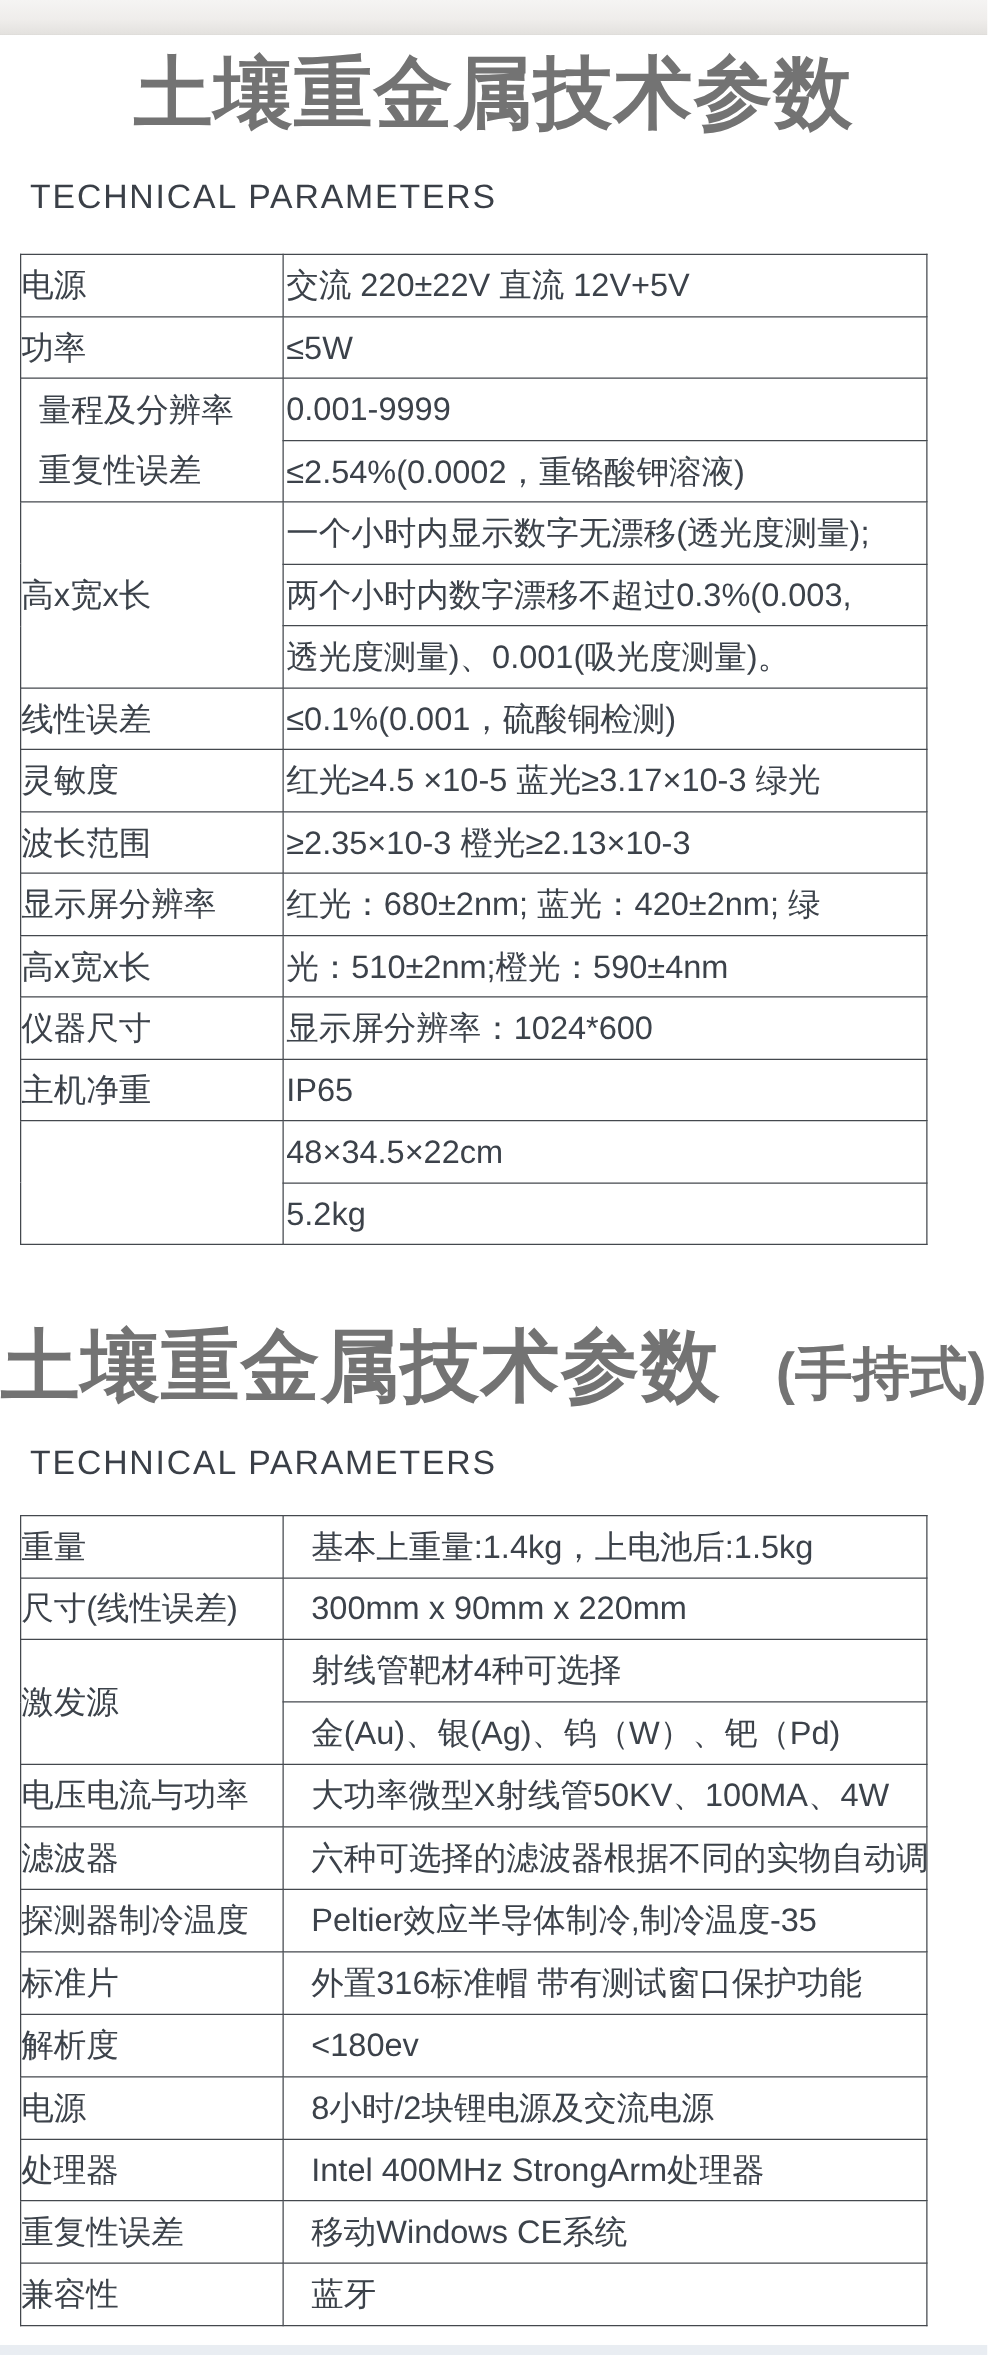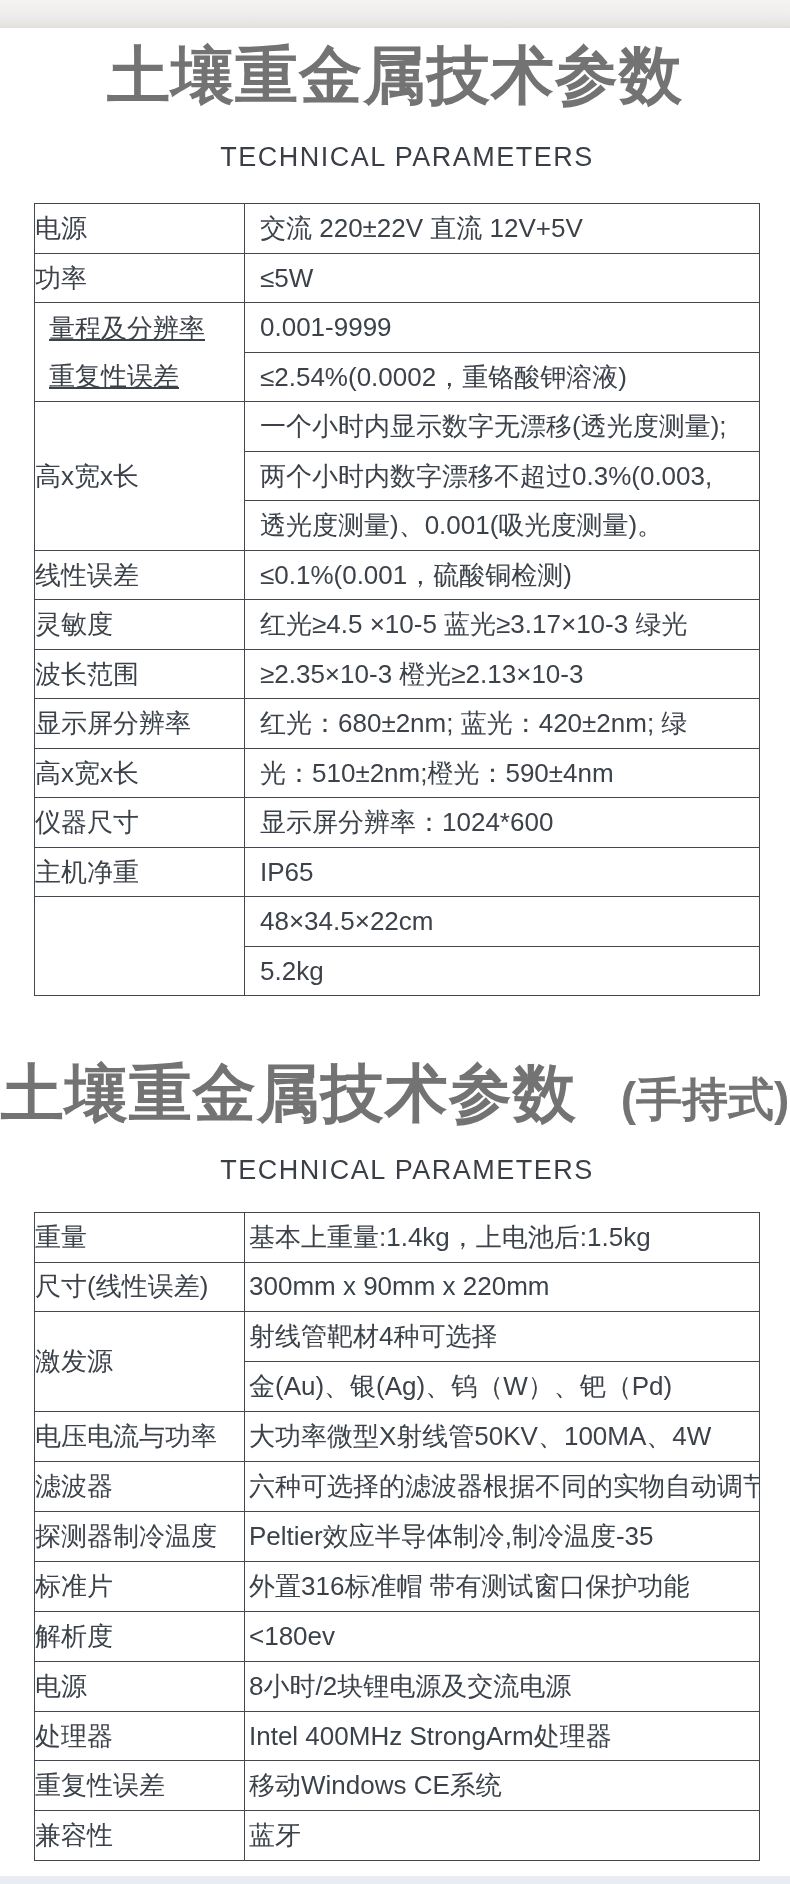--- a/index.html
+++ b/index.html
@@ -36,55 +36,54 @@
     color: #737373;
     white-space: nowrap;
   }
   .page-title .suffix {
     font-size: 46px;
     letter-spacing: 0;
     margin-left: 44px;
   }
   .subtitle {
     margin-top: 30px;
-    text-align: center;
+    text-align: left;
     font-size: 27px;
     font-weight: 400;
     letter-spacing: 1.5px;
     color: #3a3f47;
     margin-left: 24px;
   }
   table.spec {
     border-collapse: collapse;
     table-layout: fixed;
-    margin-left: 34px;
+    margin-left: 16px;
     width: 726px;
     font-size: 26px;
     color: #3c424a;
   }
   table.spec td {
     border: 1px solid #44484e;
     vertical-align: middle;
     white-space: nowrap;
     overflow: hidden;
     padding: 0;
   }
   table.spec col.c-label { width: 210px; }
   #table1 td { height: 48.5px; }
   #table2 td { height: 48.9px; }
   td.lbl { padding-left: 14px; }
-  #table1 td.val { padding-left: 15px; }
-  #table2 td.val { padding-left: 4px; }
+  #table1 td.val { padding-left: 2px; }
+  #table2 td.val { padding-left: 22px; }
   td.dual { padding-left: 0; }
   td.dual .sub {
     height: 48.5px;
     display: flex;
     align-items: center;
     padding-left: 14px;
-    text-decoration: underline;
   }
   .mt-title2 { margin-top: 60px; }
   .mt-sub2   { margin-top: 24px; }
   .mt-table1 { margin-top: 30px; }
   .mt-table2 { margin-top: 26px; }
 </style>
 </head>
 <body>
 
 <div class="top-strip"></div>

